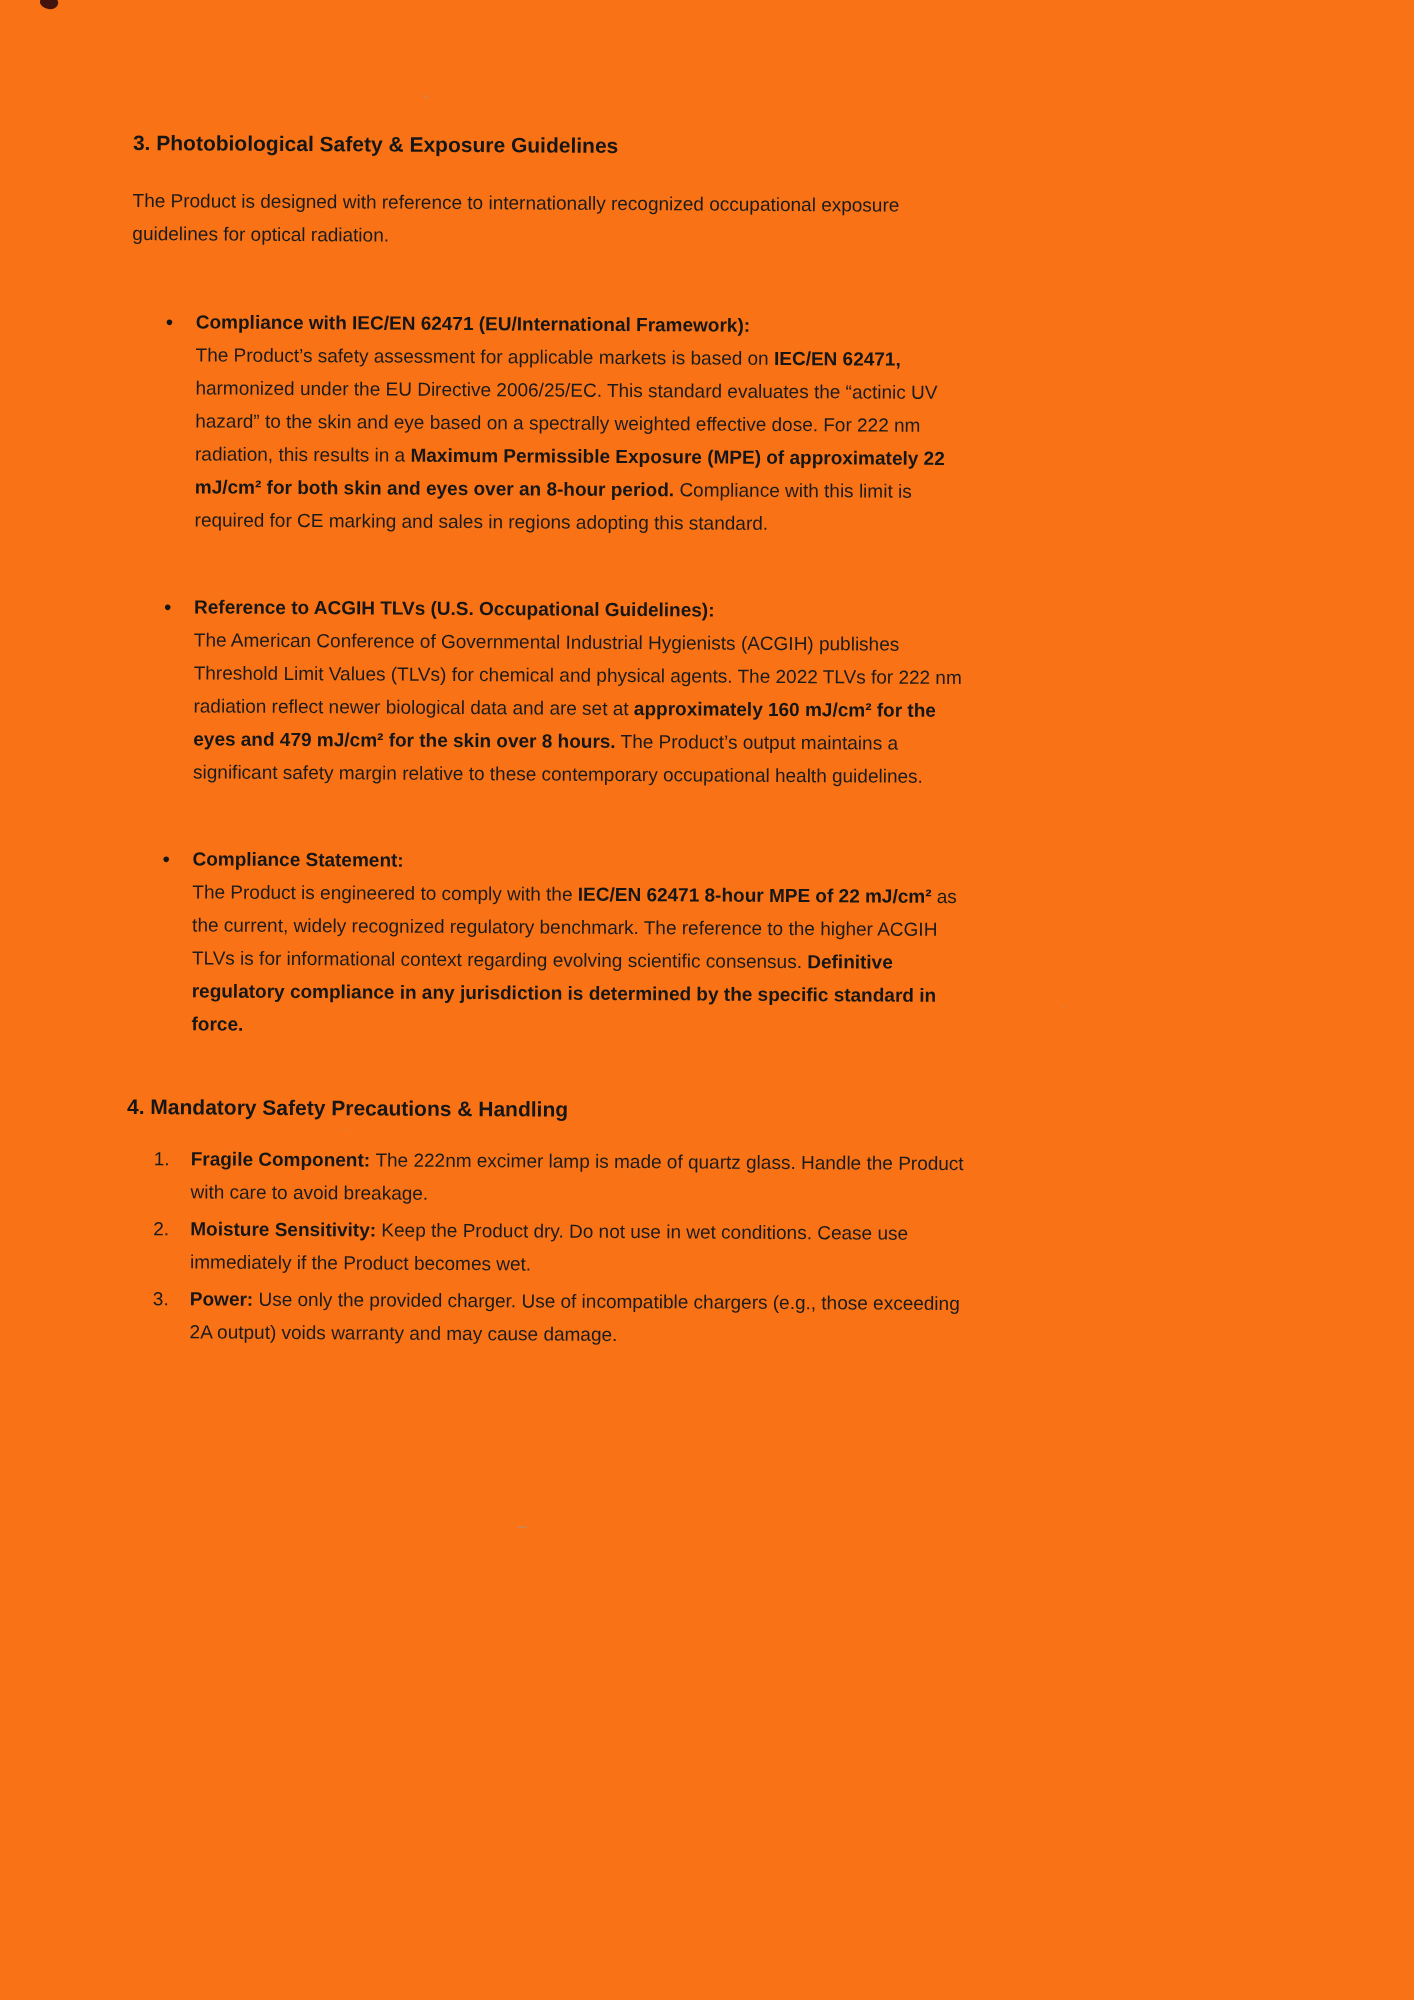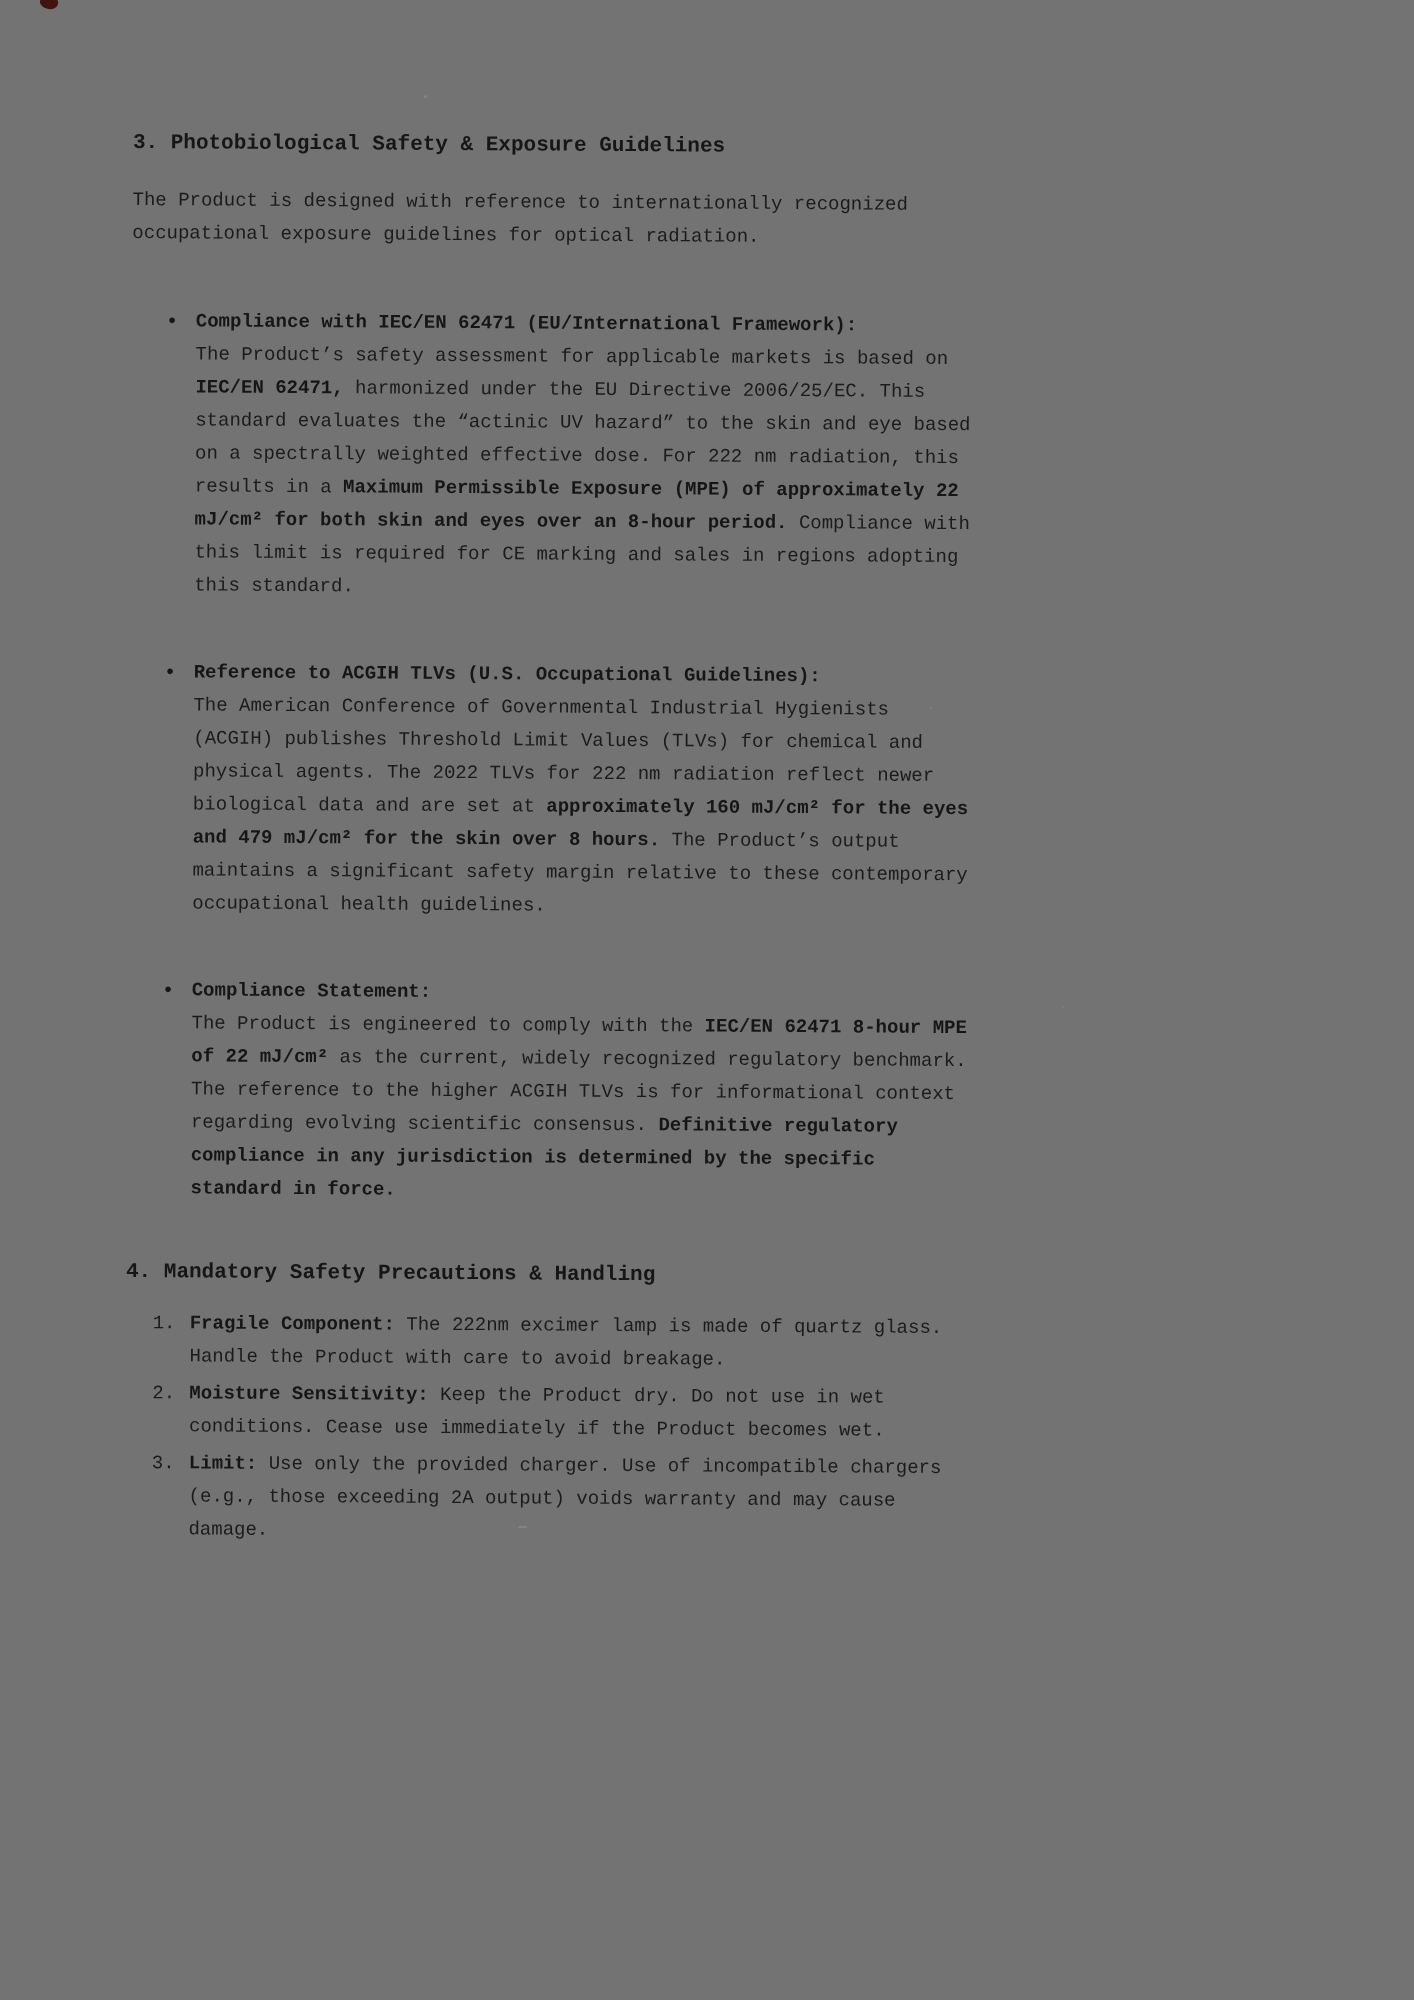--- a/index.html
+++ b/index.html
@@ -1,22 +1,22 @@
 <!DOCTYPE html>
 <html><head>
 <meta charset="utf-8">
 <style>
   html, body { margin:0; padding:0; background:#ffffff; }
   .page {
     position:relative;
     width:1414px;
     height:2000px;
-    background:#737373;
+    background:#f97316;
     overflow:hidden;
-    font-family:Liberation Mono, monospace;
+    font-family:Liberation Sans, sans-serif;
     color:#1b1b1b;
   }
   .content {
     position:absolute;
     left:133px;
     top:130px;
     width:880px;
     transform:rotate(0.35deg);
     transform-origin:0 0;
   }
@@ -111,16 +111,16 @@
         <li>
           <div class="b-title">Compliance Statement:</div>
           <div class="b-body"><span>The Product is engineered to comply with the </span><span class="bold">IEC/EN 62471 8-hour MPE of 22 mJ/cm²</span><span> as the current, widely recognized regulatory benchmark. The reference to the higher ACGIH TLVs is for informational context regarding evolving scientific consensus. </span><span class="bold">Definitive regulatory compliance in any jurisdiction is determined by the specific standard in force.</span></div>
         </li>
       </ul>
 
     <h2 class="sec sec4">4. Mandatory Safety Precautions &amp; Handling</h2>
     <ol class="numbered">
         <li><span class="num-label">1.</span><span class="bold">Fragile Component: </span><span>The 222nm excimer lamp is made of quartz glass. Handle the Product with care to avoid breakage.</span></li>
         <li><span class="num-label">2.</span><span class="bold">Moisture Sensitivity: </span><span>Keep the Product dry. Do not use in wet conditions. Cease use immediately if the Product becomes wet.</span></li>
-        <li><span class="num-label">3.</span><span class="bold">Limit: </span><span>Use only the provided charger. Use of incompatible chargers (e.g., those exceeding 2A output) voids warranty and may cause damage.</span></li>
+        <li><span class="num-label">3.</span><span class="bold">Power: </span><span>Use only the provided charger. Use of incompatible chargers (e.g., those exceeding 2A output) voids warranty and may cause damage.</span></li>
       </ol>
   </div>
 </div>
 
 </body></html>

